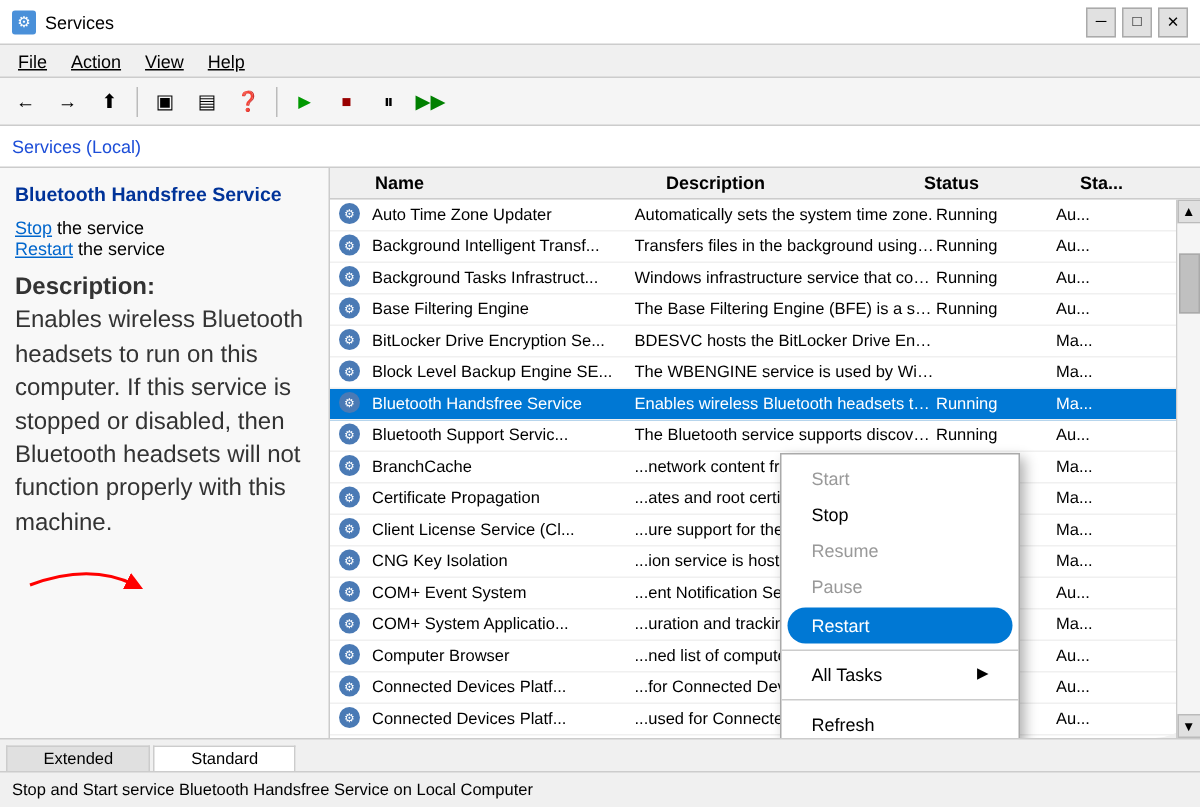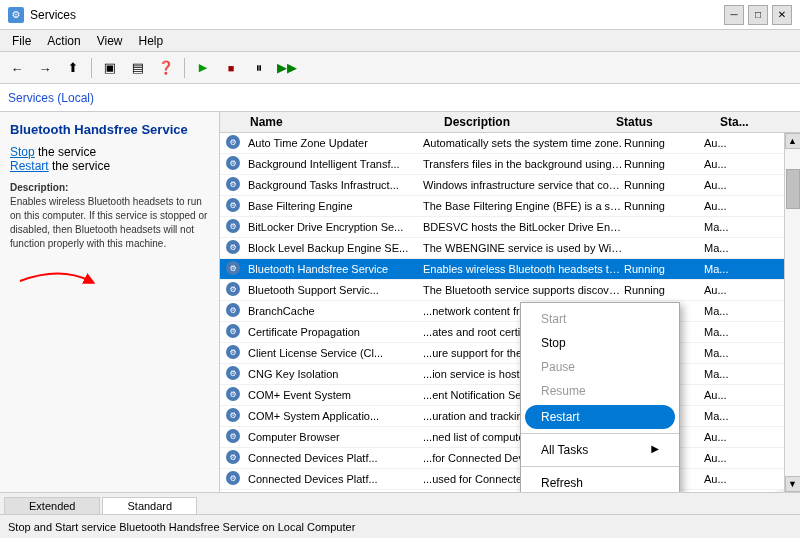--- a/index.html
+++ b/index.html
@@ -47,20 +47,21 @@
       height: 22px;
       display: flex;
       align-items: center;
       padding: 0 4px;
       border-bottom: 1px solid #ccc;
     }
     .menu-item {
       padding: 2px 8px;
       font-size: 12px;
       cursor: pointer;
+      text-decoration: underline;
     }
     .toolbar {
       background: #f5f5f5;
       height: 32px;
       display: flex;
       align-items: center;
       padding: 0 4px;
       border-bottom: 1px solid #ccc;
       gap: 2px;
     }
@@ -101,21 +102,21 @@
       color: #003399;
       margin-bottom: 8px;
     }
     .left-panel-link {
       color: #0066cc;
       text-decoration: underline;
       cursor: pointer;
       display: inline;
     }
     .left-panel-desc {
-      font-size: 10px;
+      font-size: 16px;
       color: #333;
       margin-top: 8px;
       line-height: 1.4;
     }
     .right-panel {
       flex: 1;
       overflow: hidden;
       position: relative;
     }
     .services-header {
@@ -474,24 +475,24 @@
 
     <div class="context-menu" id="contextMenu" style="left: 300px; top: 190px;">
 
     <div class="ctx-item grayed">
           <span>Start</span>
         </div>
         <div class="ctx-item">
           <span>Stop</span>
         </div>
         <div class="ctx-item grayed">
+          <span>Resume</span>
+        </div>
+        <div class="ctx-item grayed">
           <span>Pause</span>
-        </div>
-        <div class="ctx-item grayed">
-          <span>Resume</span>
         </div>
         <div class="ctx-item highlighted">
           <span>Restart</span>
         </div>
         <div class="ctx-separator"></div>
         <div class="ctx-item">
           <span>All Tasks</span>
           <span style="font-size: 10px;">▶</span>
         </div>
         <div class="ctx-separator"></div>

